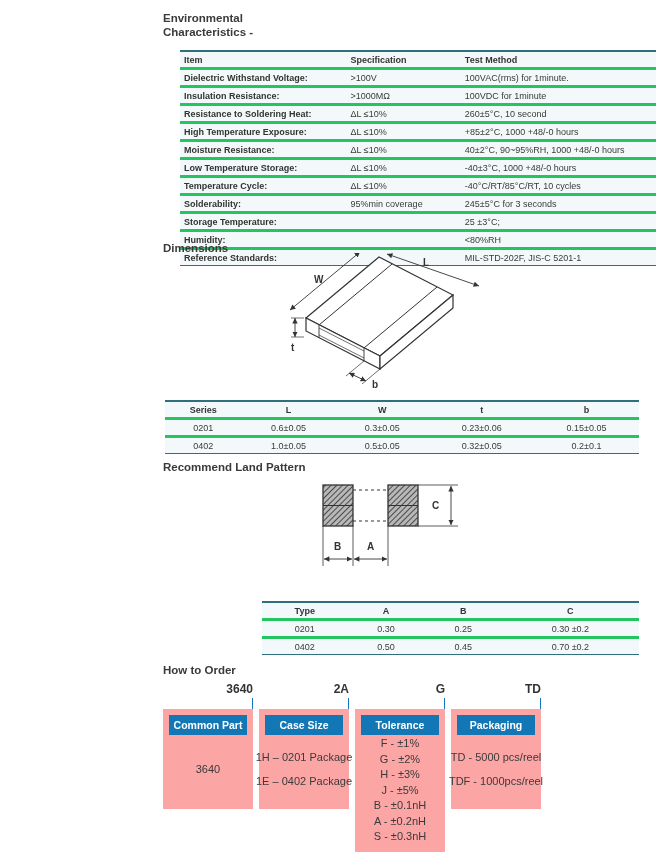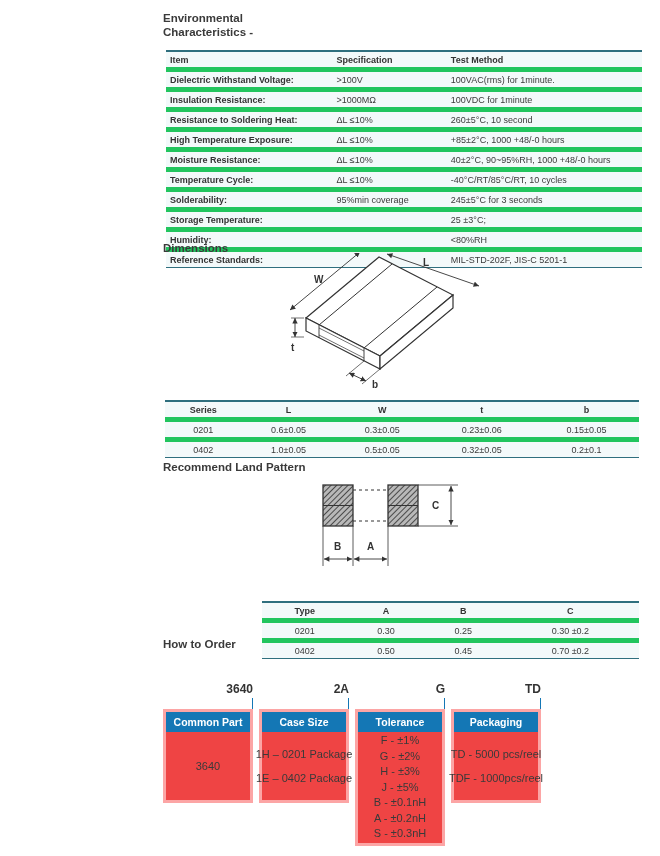--- a/index.html
+++ b/index.html
@@ -2,57 +2,57 @@
 <html><head>
 <meta charset="utf-8">
 <style>
   html,body{margin:0;padding:0;background:#fff;}
   body{width:660px;height:856px;position:relative;font-family:"Liberation Sans",sans-serif;color:#3a3a3a;}
   .abs{position:absolute;}
   .sec-title{font-weight:bold;font-size:11.5px;color:#3a3a3a;line-height:14px;}
 
   
   table.dtab{border-collapse:collapse;background:#f3f9fa;width:100%;}
-  table.dtab tr{border-top:5px solid #22c55e;}
+  table.dtab tr{border-top:3px solid #22c55e;}
   table.dtab tr:first-child{border-top:2px solid #2f6f7e;}
   table.dtab{border-bottom:1.5px solid #2f6f7e;}
   table.dtab th, table.dtab td{font-size:9px;padding:2.5px 4px;text-align:left;vertical-align:middle;line-height:10px;}
   table.dtab th{font-weight:bold;color:#333;}
   table.dtab td.item{font-weight:bold;color:#333;}
   table.center th, table.center td{text-align:center;}
 
   
   #env-table col.c1{width:35%;} #env-table col.c2{width:24%;} #env-table col.c3{width:41%;}
 
   
   .order-row{display:flex;gap:6px;width:476px;align-items:flex-start;}
   .order-col{width:90px;flex:0 0 90px;display:flex;flex-direction:column;align-items:flex-end;}
   .order-code{font-weight:bold;font-size:12px;color:#333;height:16px;line-height:14px;}
   .order-tick{width:1.5px;height:11px;background:#1477b5;}
-  .order-box{width:100%;border:3px solid #fca5a5;box-sizing:border-box;background:#ef4444;}
+  .order-box{width:100%;border:6px solid #fca5a5;box-sizing:border-box;background:#fca5a5;}
   .order-box .hd{background:#1477b5;color:#fff;font-weight:bold;font-size:10.5px;text-align:center;padding:4px 1px;line-height:12px;}
   .order-box .bd{display:flex;flex-direction:column;justify-content:center;align-items:center;font-size:11px;color:#3a3a3a;}
   .bd-h68{height:68px;} .bd-h111{height:111px;}
   .order-line{line-height:13px;white-space:nowrap;}
   .order-line.sp{line-height:15.5px;}
   .order-line.wide{line-height:24px;}
 
   svg text{font-family:"Liberation Sans",sans-serif;fill:#333;}
   svg .dim-label{font-size:10px;font-weight:bold;}
   svg line,svg path,svg polygon{shape-rendering:geometricPrecision;}
 </style>
 </head>
 <body>
 
 <div class="abs sec-title" style="left:163px;top:11px;">
   <div>Environmental</div>
   <div>Characteristics -</div>
 </div>
 
-<div class="abs" style="left:166px;top:50px;width:476px;">
+<div class="abs" style="left:180px;top:50px;width:476px;">
   <table class="dtab" id="env-table">
     <colgroup>
         <col class="c1">
         <col class="c2">
         <col class="c3">
       </colgroup>
     <tbody>
         <tr>
       <th>Item</th>
       <th>Specification</th>
@@ -75,20 +75,25 @@
         </tr>
     <tr>
           <td class="item">High Temperature Exposure:</td>
           <td>ΔL ≤10%</td>
           <td>+85±2°C, 1000 +48/-0 hours</td>
         </tr>
     <tr>
           <td class="item">Moisture Resistance:</td>
           <td>ΔL ≤10%</td>
           <td>40±2°C, 90~95%RH, 1000 +48/-0 hours</td>
+        </tr>
+    <tr>
+          <td class="item">Low Temperature Storage:</td>
+          <td>ΔL ≤10%</td>
+          <td>-40±3°C, 1000 +48/-0 hours</td>
         </tr>
     <tr>
           <td class="item">Temperature Cycle:</td>
           <td>ΔL ≤10%</td>
           <td>-40°C/RT/85°C/RT, 10 cycles</td>
         </tr>
     <tr>
           <td class="item">Solderability:</td>
           <td>95%min coverage</td>
           <td>245±5°C for 3 seconds</td>
@@ -239,21 +244,21 @@
     <tr>
       <td>0402</td>
       <td>0.50</td>
       <td>0.45</td>
       <td>0.70 ±0.2</td>
     </tr>
   </tbody>
     </table>
 </div>
 
-<div class="abs sec-title" style="left:163px;top:637px;">How to Order</div>
+<div class="abs sec-title" style="left:163px;top:663px;">How to Order</div>
 
 <div class="abs order-row" style="left:163px;top:682px;">
 
   <div class="order-col">
     <div class="order-code">3640</div>
     <div class="order-tick"></div>
     <div class="order-box">
       <div class="hd">Common Part</div>
       <div class="bd bd-h68">
         <div class="order-line">3640</div>

